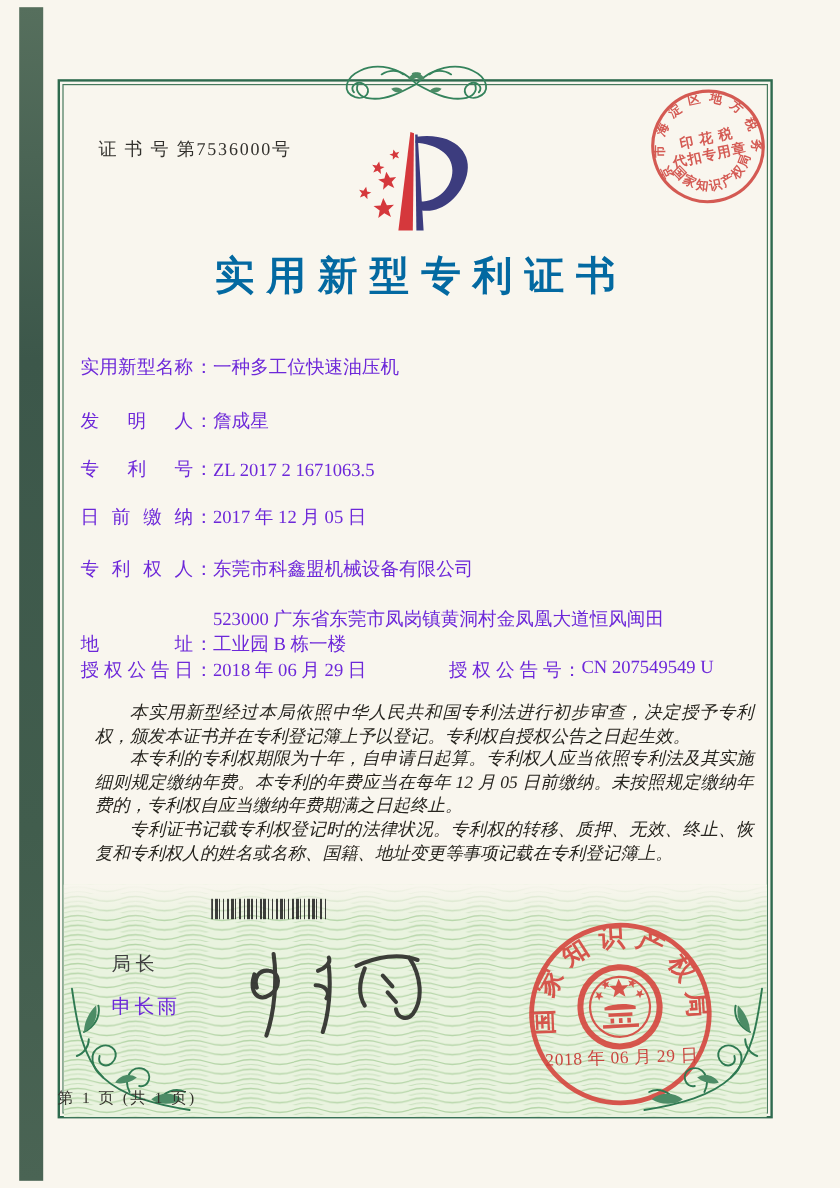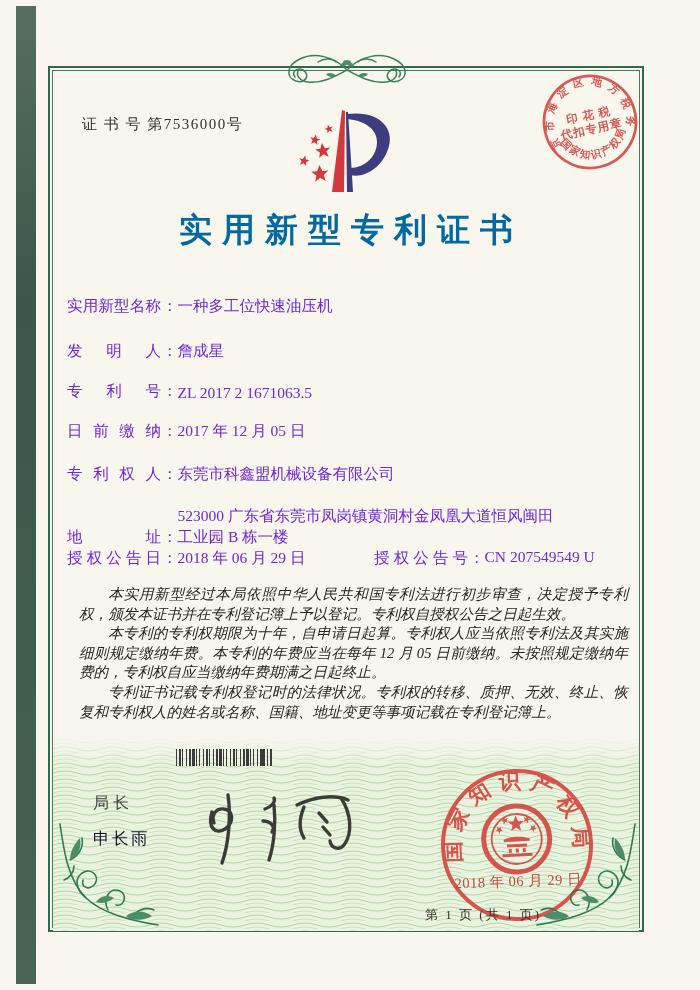--- a/index.html
+++ b/index.html
@@ -61,28 +61,28 @@
       #1c1c1c 10px 11px,transparent 11px 13.5px);
   }
   .signoff-role{
     position:absolute;left:93px;top:793px;
     font-family:"Liberation Sans","DejaVu Sans",sans-serif;
     font-size:16px;letter-spacing:4px;color:#404040;
   }
   .signoff-name{
     position:absolute;left:93px;top:828px;
     font-family:"Liberation Sans","DejaVu Sans",sans-serif;
-    font-size:16.5px;letter-spacing:2.5px;color:#0f172a;
+    font-size:16.5px;letter-spacing:2.5px;color:#6d28d9;
   }
   .signature{position:absolute;left:192px;top:757px;}
   .seal{position:absolute;left:437px;top:765px;}
   .tax-stamp{position:absolute;left:538px;top:70px;}
   .logo{position:absolute;left:293px;top:104px;}
   .footer{
-    position:absolute;left:48px;top:906px;width:493px;text-align:right;
+    position:absolute;left:48px;top:906px;width:493px;text-align:left;
     font-size:13px;letter-spacing:2px;color:#34322c;
   }
   .ornament-top{position:absolute;left:270px;top:44px;}
   .flourish-left{position:absolute;left:56px;top:822px;}
   .flourish-right{position:absolute;left:534px;top:822px;}
 </style>
 </head>
 <body>
 
 <svg width="0" height="0" style="position:absolute" aria-hidden="true">

